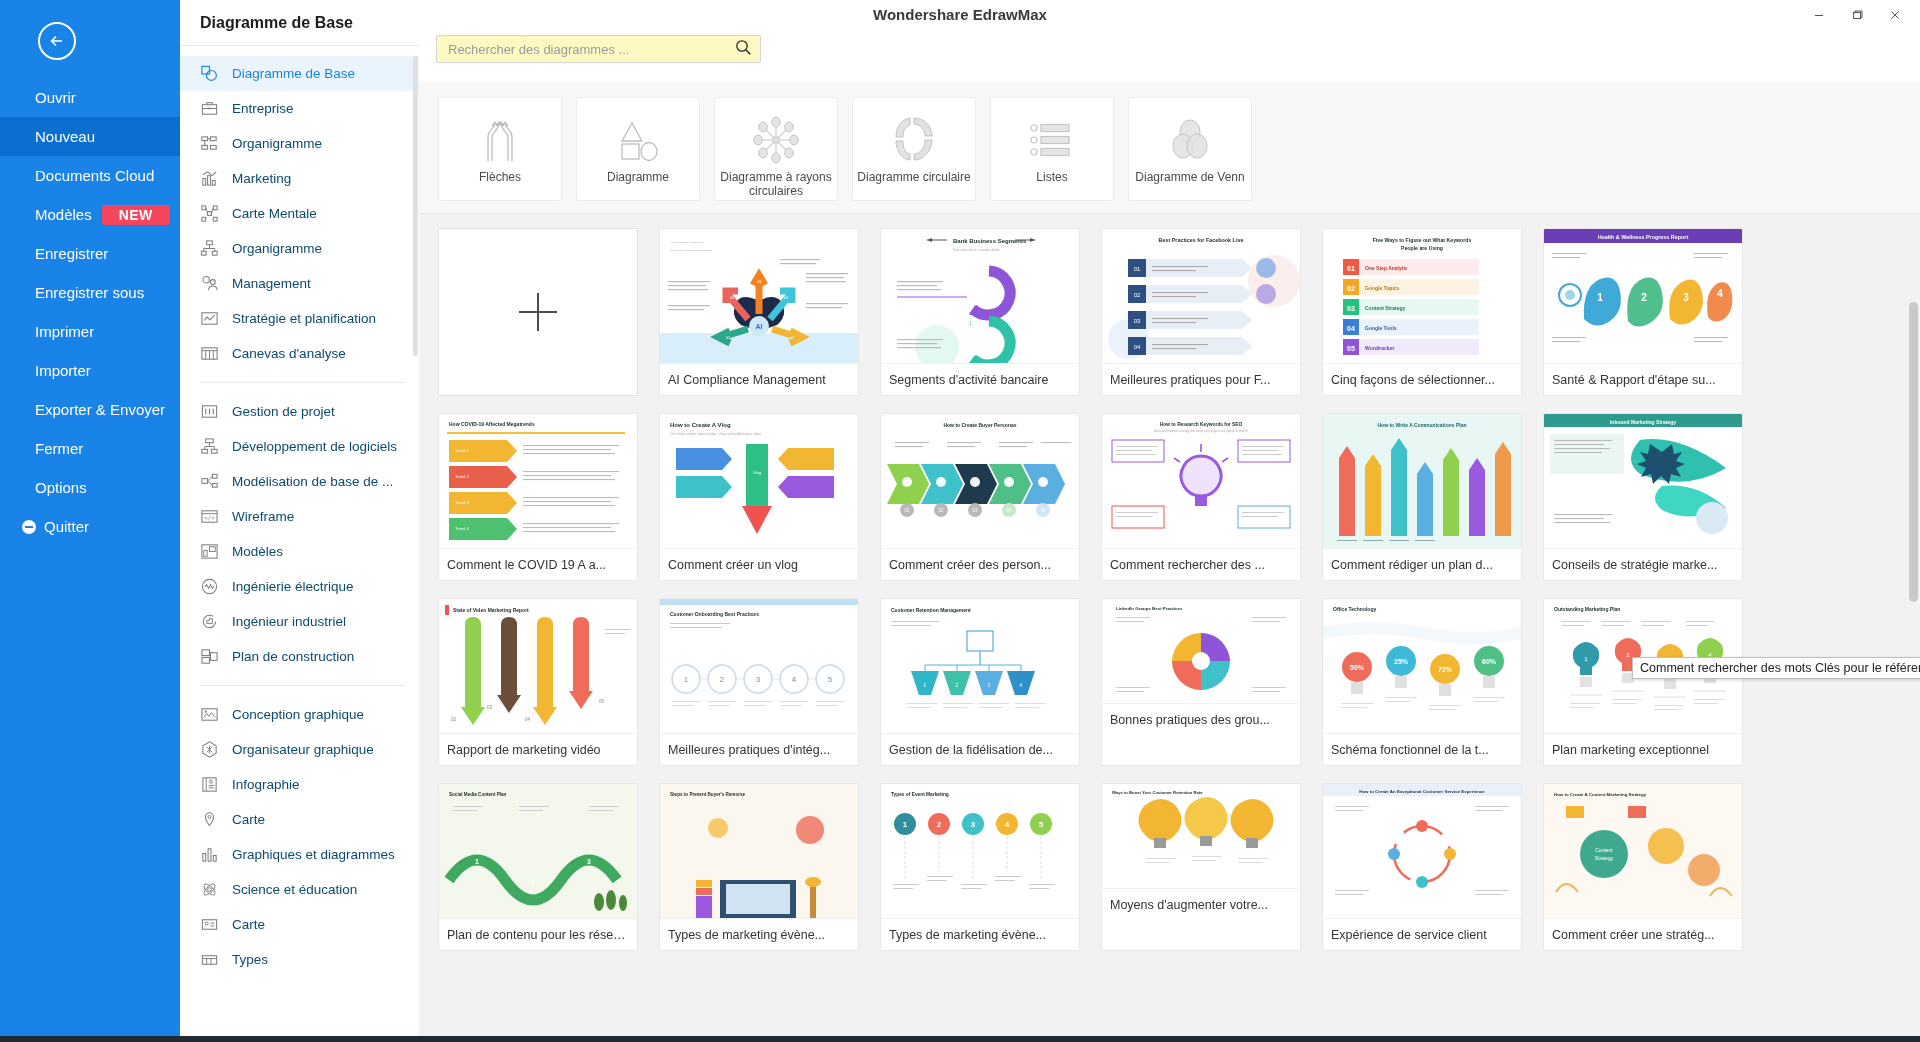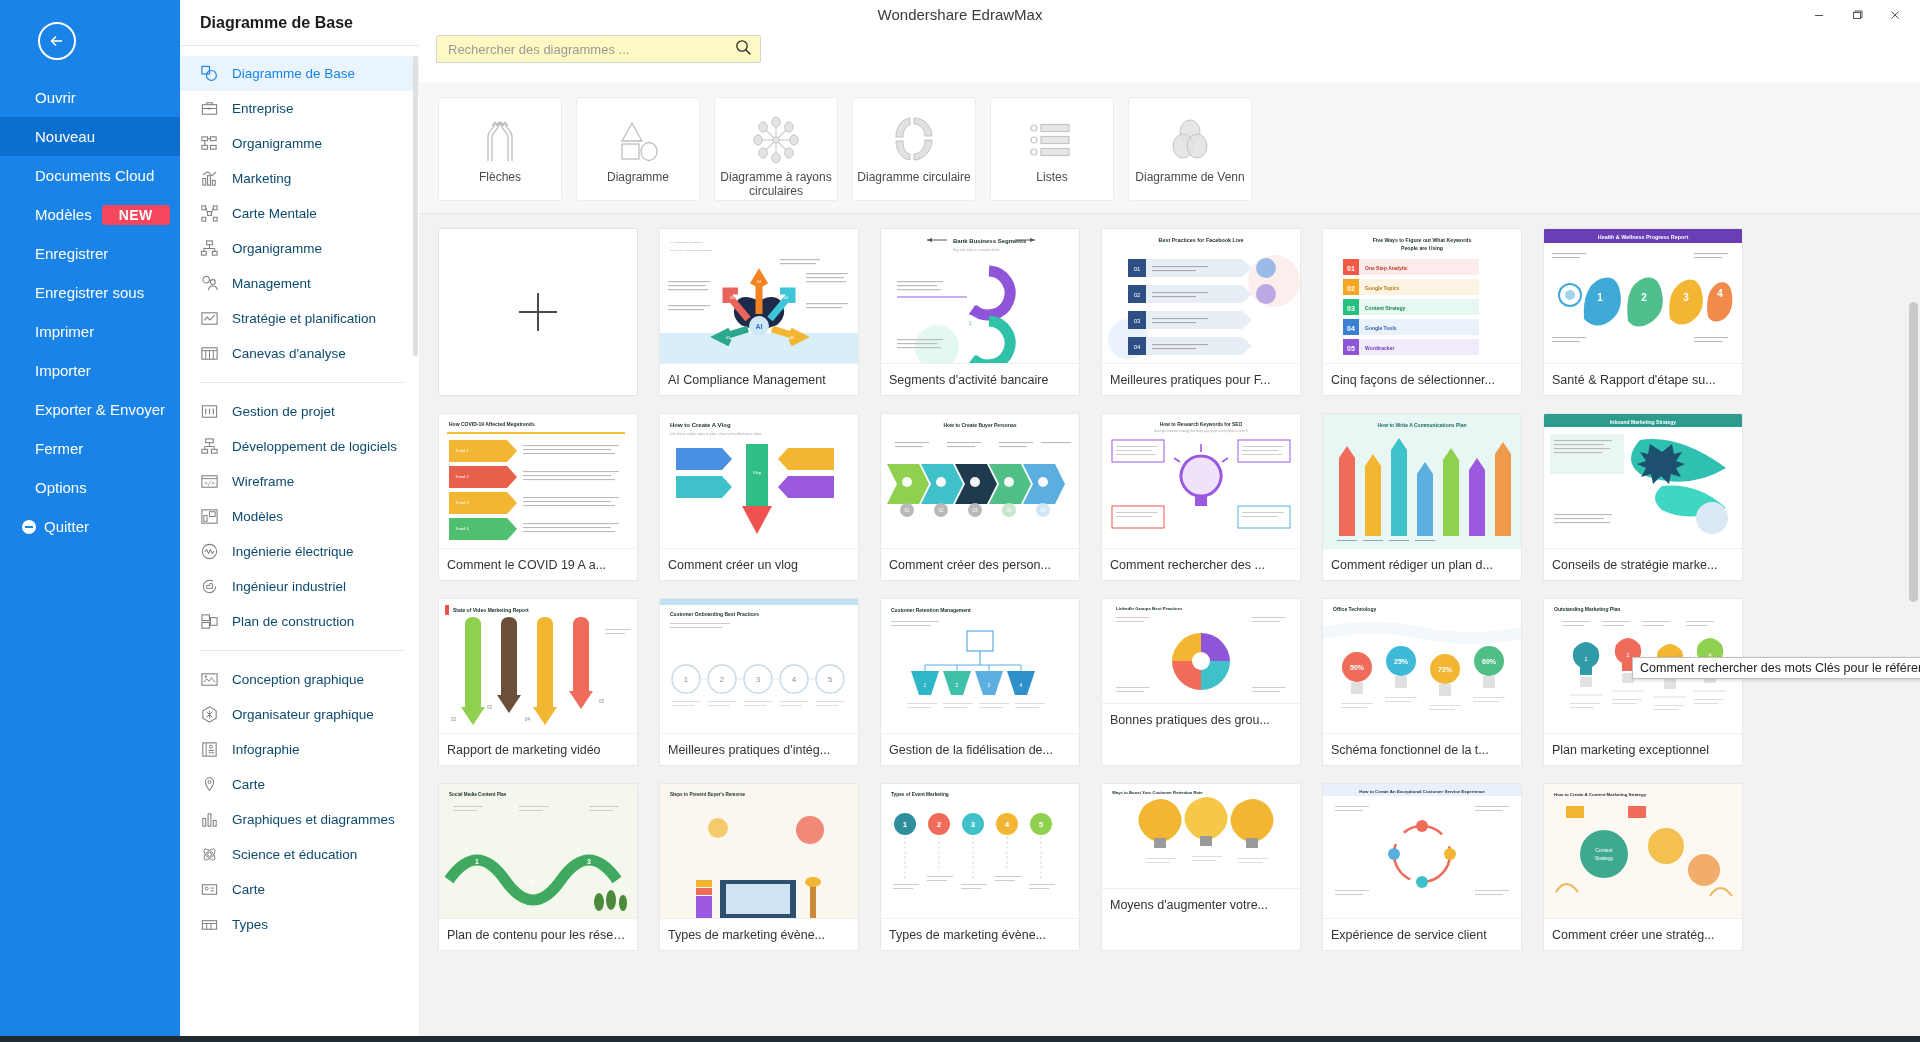--- a/index.html
+++ b/index.html
@@ -11,21 +11,21 @@
   }
   .app { position: relative; width: 1920px; height: 1042px; display: flex; }
 
   
   .titlebar {
     position: absolute; left: 0; top: 0; width: 1920px; height: 30px;
     z-index: 30; pointer-events: none;
   }
   .titlebar-title {
     position: absolute; left: 0; top: 0; width: 1920px; text-align: center;
-    line-height: 30px; font-size: 15px; color: #3a3a3a;
+    line-height: 30px; font-size: 15px; color: #3a3a3a; font-weight: bold;
   }
   .win-controls {
     position: absolute; right: 6px; top: 0; height: 30px;
     display: flex; align-items: center; gap: 0px; pointer-events: auto;
   }
   .win-btn {
     width: 38px; height: 26px; display: flex; align-items: center; justify-content: center;
     color: #555; font-size: 15px; cursor: default; background: transparent; border: none;
     font-family: "Liberation Sans", sans-serif;
   }
@@ -368,20 +368,30 @@
               <rect x="12" y="13" width="6" height="4" fill="none" stroke="#666" stroke-width="1.1"></rect>
               <line x1="10" y1="6" x2="10" y2="10" stroke="#666" stroke-width="1"></line>
               <line x1="5" y1="10" x2="15" y2="10" stroke="#666" stroke-width="1"></line>
               <line x1="5" y1="10" x2="5" y2="13" stroke="#666" stroke-width="1"></line>
               <line x1="15" y1="10" x2="15" y2="13" stroke="#666" stroke-width="1"></line>
             </svg></span>
         <span class="cat-label">Développement de logiciels</span>
       </div>
       <div class="cat-item">
         <span class="ci"><svg viewBox="0 0 20 20" width="19" height="19">
+              <rect x="2" y="7" width="6" height="5" fill="none" stroke="#666" stroke-width="1.1"></rect>
+              <rect x="13" y="2.5" width="5" height="4" fill="none" stroke="#666" stroke-width="1.1"></rect>
+              <rect x="13" y="12" width="5" height="4" fill="none" stroke="#666" stroke-width="1.1"></rect>
+              <line x1="8" y1="9.5" x2="13" y2="4.5" stroke="#666" stroke-width="1"></line>
+              <line x1="8" y1="9.5" x2="13" y2="14" stroke="#666" stroke-width="1"></line>
+            </svg></span>
+        <span class="cat-label">Modélisation de base de ...</span>
+      </div>
+      <div class="cat-item">
+        <span class="ci"><svg viewBox="0 0 20 20" width="19" height="19">
               <rect x="2" y="4" width="16" height="12" fill="none" stroke="#666" stroke-width="1.1"></rect>
               <line x1="2" y1="7" x2="18" y2="7" stroke="#666" stroke-width="1"></line>
               <text x="10" y="13.5" font-size="6" fill="#666" text-anchor="middle" font-family="monospace">&lt;/&gt;</text>
             </svg></span>
         <span class="cat-label">Wireframe</span>
       </div>
       <div class="cat-item">
         <span class="ci"><svg viewBox="0 0 20 20" width="19" height="19">
               <rect x="2" y="3" width="16" height="14" fill="none" stroke="#666" stroke-width="1.1"></rect>
               <rect x="4" y="9" width="3.5" height="6" fill="none" stroke="#666" stroke-width="1"></rect>

